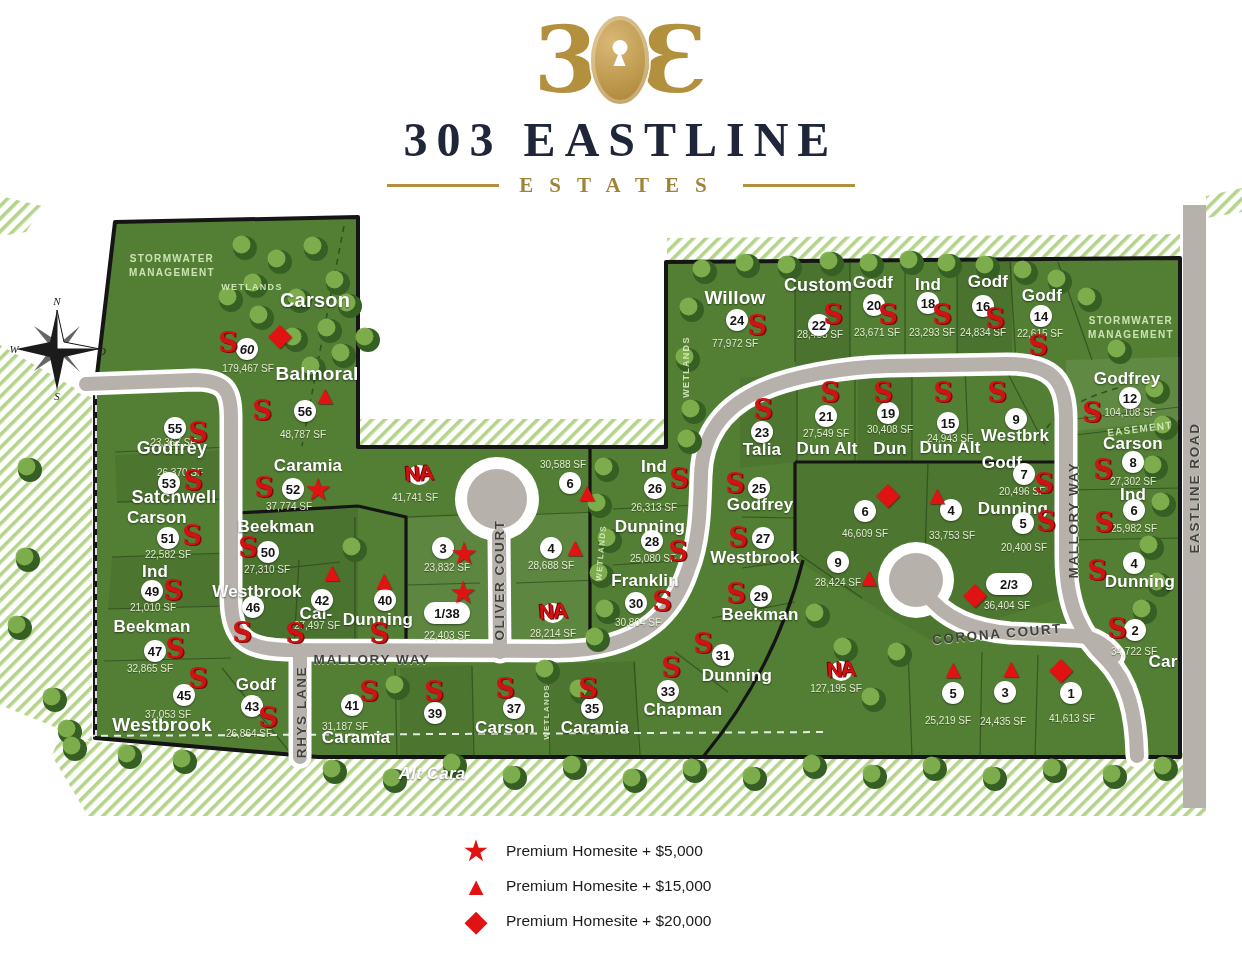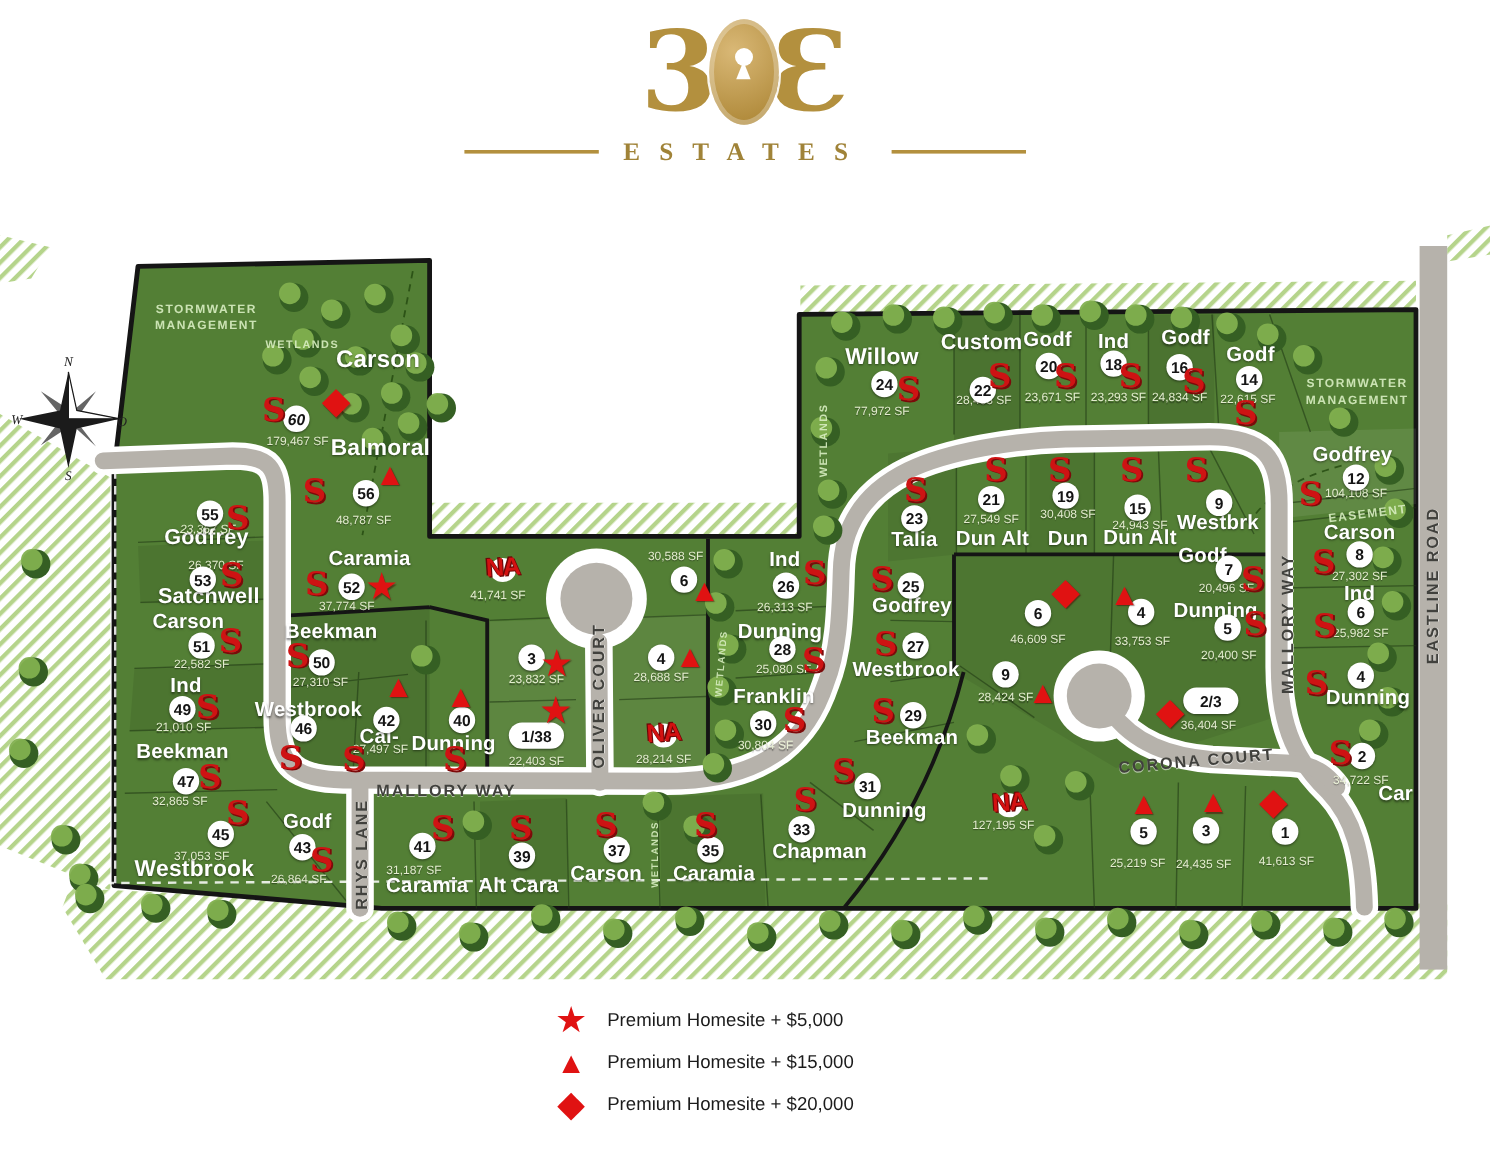--- a/index.html
+++ b/index.html
@@ -60,20 +60,21 @@
 <div class="stage">
 
   <div class="logo">
     <div class="mark">
       <span>3</span>
       <span class="oval">
           <span class="kh"></span>
         </span>
       <span>Ɛ</span>
     </div>
+    <div class="title">303 EASTLINE</div>
     <div class="subtitle-row">
       <div class="sline"></div>
       <div class="subtitle">ESTATES</div>
       <div class="sline"></div>
     </div>
   </div>
 
   <svg class="compass" width="100" height="106" viewBox="0 0 100 106">
     <path d="M26,30 L52,47 L72,30 L55,54 L72,76 L52,58 L26,75 L44,52 Z" fill="#4a4a4a" opacity=".85"></path>
     <path d="M49,14 L56,46 L92,53 L56,61 L49,94 L42,61 L8,53 L42,46 Z" fill="#1b1b1b"></path>
@@ -251,21 +252,21 @@
       <div class="lbl c-name" style="left: 155px; top: 572px; transform: translate(-50%, -50%) rotate(0deg);">Ind</div>
       <div class="lbl c-name" style="left: 152px; top: 627px; transform: translate(-50%, -50%) rotate(0deg);">Beekman</div>
       <div class="lbl c-name" style="left: 162px; top: 725px; transform: translate(-50%, -50%) rotate(0deg); font-size: 19px;">Westbrook</div>
       <div class="lbl c-name" style="left: 256px; top: 685px; transform: translate(-50%, -50%) rotate(0deg);">Godf</div>
       <div class="lbl c-name" style="left: 308px; top: 466px; transform: translate(-50%, -50%) rotate(0deg);">Caramia</div>
       <div class="lbl c-name" style="left: 276px; top: 527px; transform: translate(-50%, -50%) rotate(0deg);">Beekman</div>
       <div class="lbl c-name" style="left: 257px; top: 592px; transform: translate(-50%, -50%) rotate(0deg);">Westbrook</div>
       <div class="lbl c-name" style="left: 316px; top: 614px; transform: translate(-50%, -50%) rotate(0deg);">Cal-</div>
       <div class="lbl c-name" style="left: 378px; top: 620px; transform: translate(-50%, -50%) rotate(0deg);">Dunning</div>
       <div class="lbl c-name" style="left: 356px; top: 738px; transform: translate(-50%, -50%) rotate(0deg);">Caramia</div>
-      <div class="lbl c-name" style="left: 432px; top: 738px; transform: translate(-50%, -50%) rotate(0deg);">Alt Cara</div>
+      <div class="lbl c-name" style="left: 432px; top: 774px; transform: translate(-50%, -50%) rotate(0deg); font-style: italic;">Alt Cara</div>
       <div class="lbl c-name" style="left: 505px; top: 728px; transform: translate(-50%, -50%) rotate(0deg);">Carson</div>
       <div class="lbl c-name" style="left: 595px; top: 728px; transform: translate(-50%, -50%) rotate(0deg);">Caramia</div>
       <div class="lbl c-name" style="left: 654px; top: 467px; transform: translate(-50%, -50%) rotate(0deg);">Ind</div>
       <div class="lbl c-name" style="left: 650px; top: 527px; transform: translate(-50%, -50%) rotate(0deg);">Dunning</div>
       <div class="lbl c-name" style="left: 645px; top: 581px; transform: translate(-50%, -50%) rotate(0deg);">Franklin</div>
       <div class="lbl c-name" style="left: 735px; top: 298px; transform: translate(-50%, -50%) rotate(0deg); font-size: 19px;">Willow</div>
       <div class="lbl c-name" style="left: 818px; top: 285px; transform: translate(-50%, -50%) rotate(0deg); font-size: 18px;">Custom</div>
       <div class="lbl c-name" style="left: 873px; top: 283px; transform: translate(-50%, -50%) rotate(0deg);">Godf</div>
       <div class="lbl c-name" style="left: 928px; top: 285px; transform: translate(-50%, -50%) rotate(0deg);">Ind</div>
       <div class="lbl c-name" style="left: 988px; top: 282px; transform: translate(-50%, -50%) rotate(0deg);">Godf</div>

